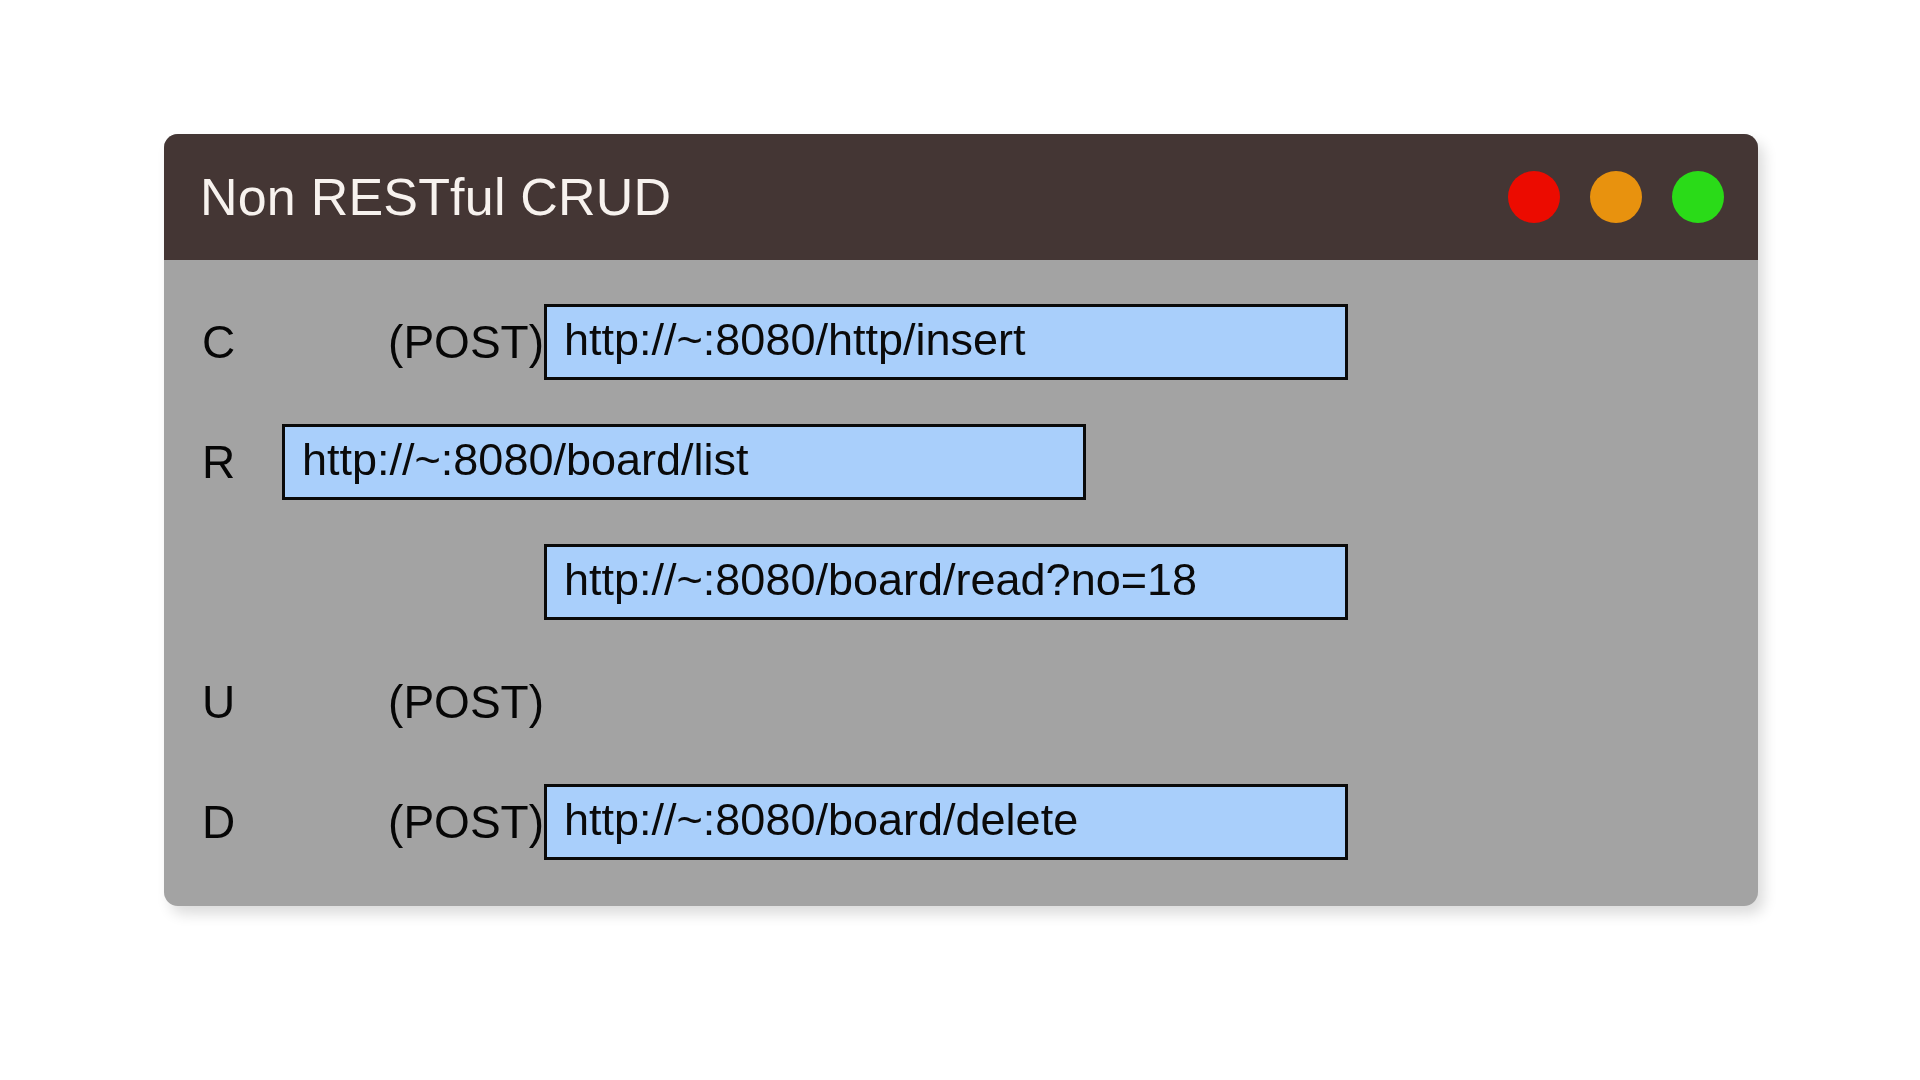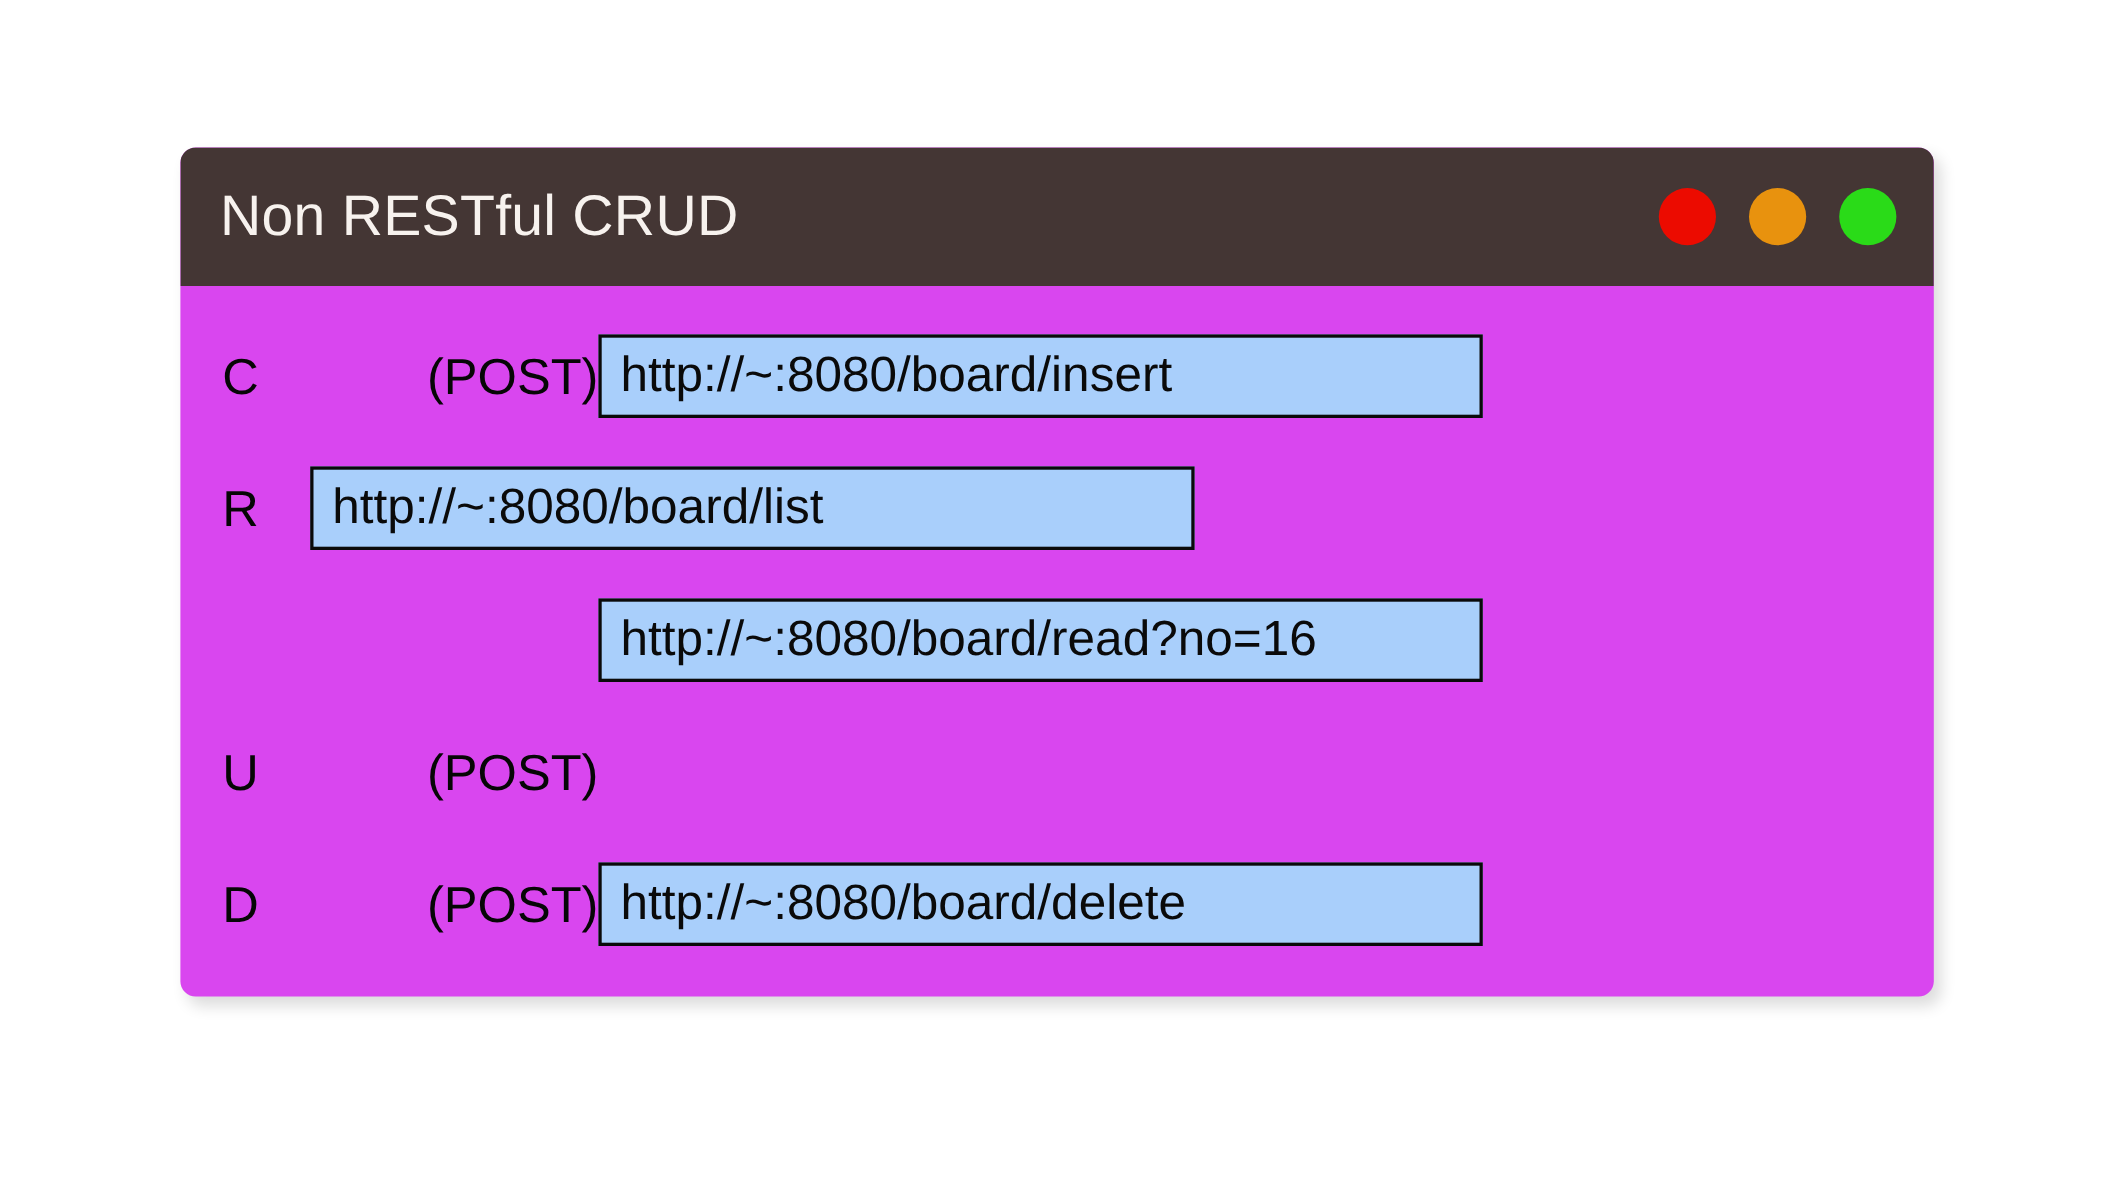--- a/index.html
+++ b/index.html
@@ -21,21 +21,21 @@
   }
 
   
   .window {
     position: absolute;
     left: 164px;
     top: 134px;
     width: 1594px;
     height: 772px;
     border-radius: 14px;
-    background: #d946ef;
+    background: #a3a3a3;
     box-shadow: 6px 8px 14px rgba(0, 0, 0, 0.14);
     overflow: hidden;
   }
 
   .titlebar {
     position: relative;
     height: 126px;
     background: #443634;
     display: flex;
     align-items: center;
@@ -130,36 +130,36 @@
         <span class="light" style="background:#2adb18"></span>
       </div>
     </div>
 
     <div class="window-body">
 
       <div class="row">
         <div class="col-letter">C</div>
         <div class="col-method">(POST)</div>
         <div class="col-url">
-          <span class="url-box">http://~:8080/board/insert</span>
+          <span class="url-box">http://~:8080/http/insert</span>
         </div>
       </div>
 
       <div class="row">
         <div class="col-letter">R</div>
         <div class="col-url">
           <span class="url-box">http://~:8080/board/list</span>
         </div>
       </div>
 
       <div class="row">
         <div class="col-letter"></div>
         <div class="col-method"></div>
         <div class="col-url">
-          <span class="url-box">http://~:8080/board/read?no=16</span>
+          <span class="url-box">http://~:8080/board/read?no=18</span>
         </div>
       </div>
 
       <div class="row">
         <div class="col-letter">U</div>
         <div class="col-method">(POST)</div>
       </div>
 
       <div class="row">
         <div class="col-letter">D</div>

